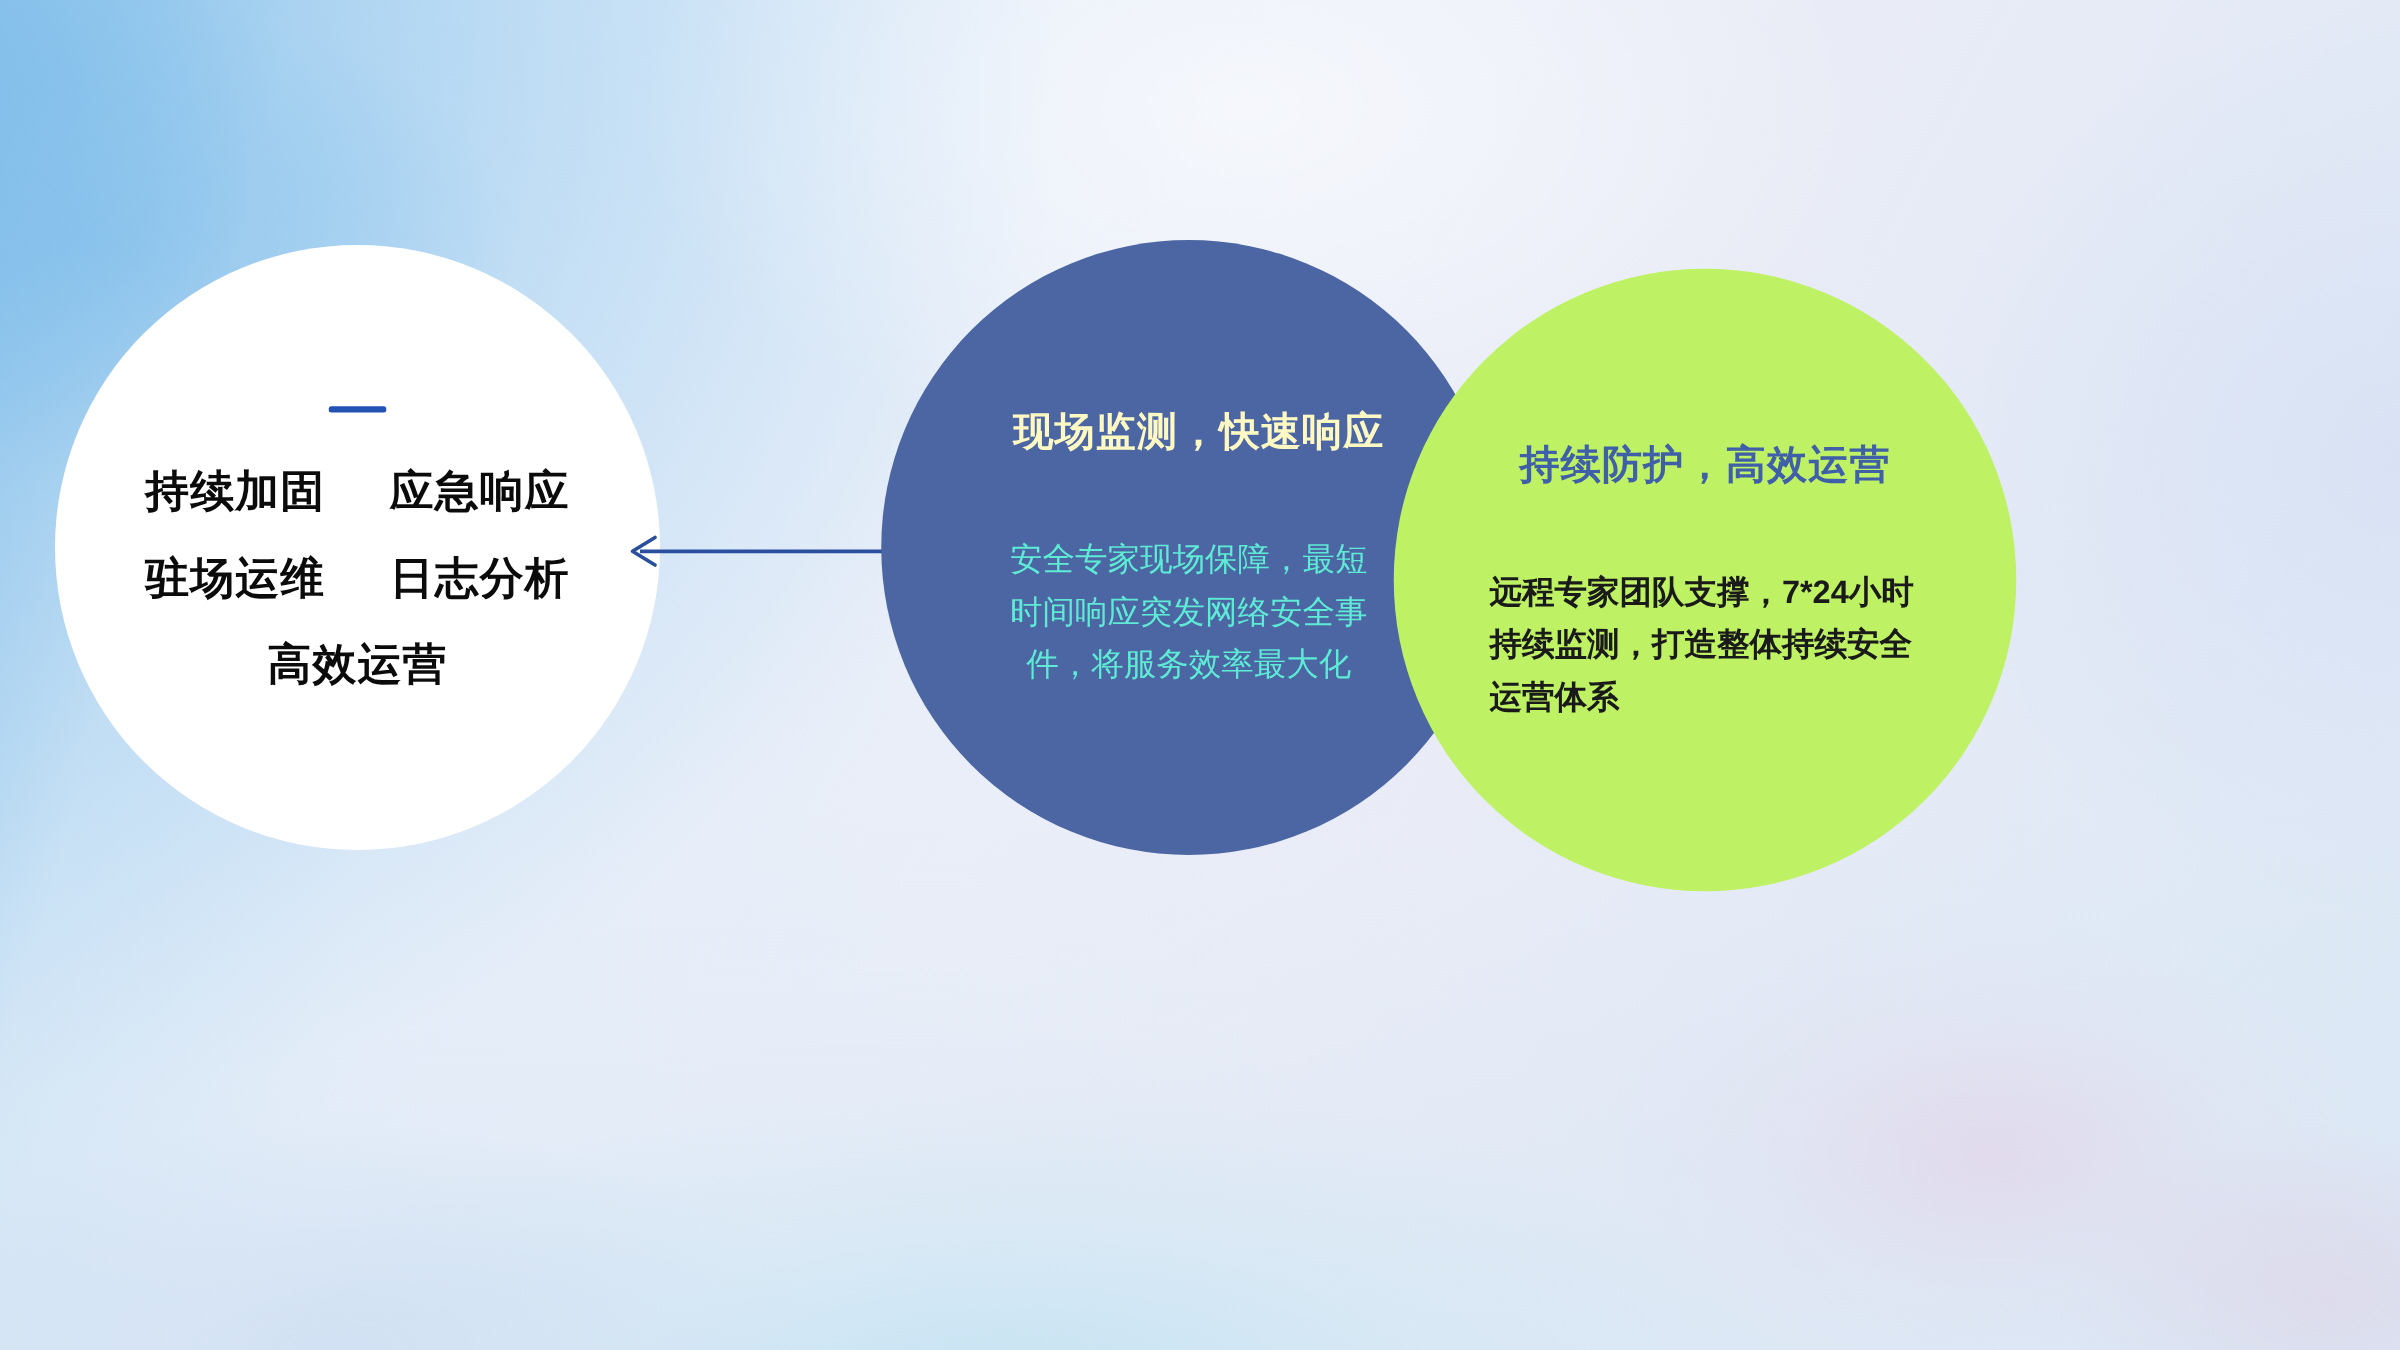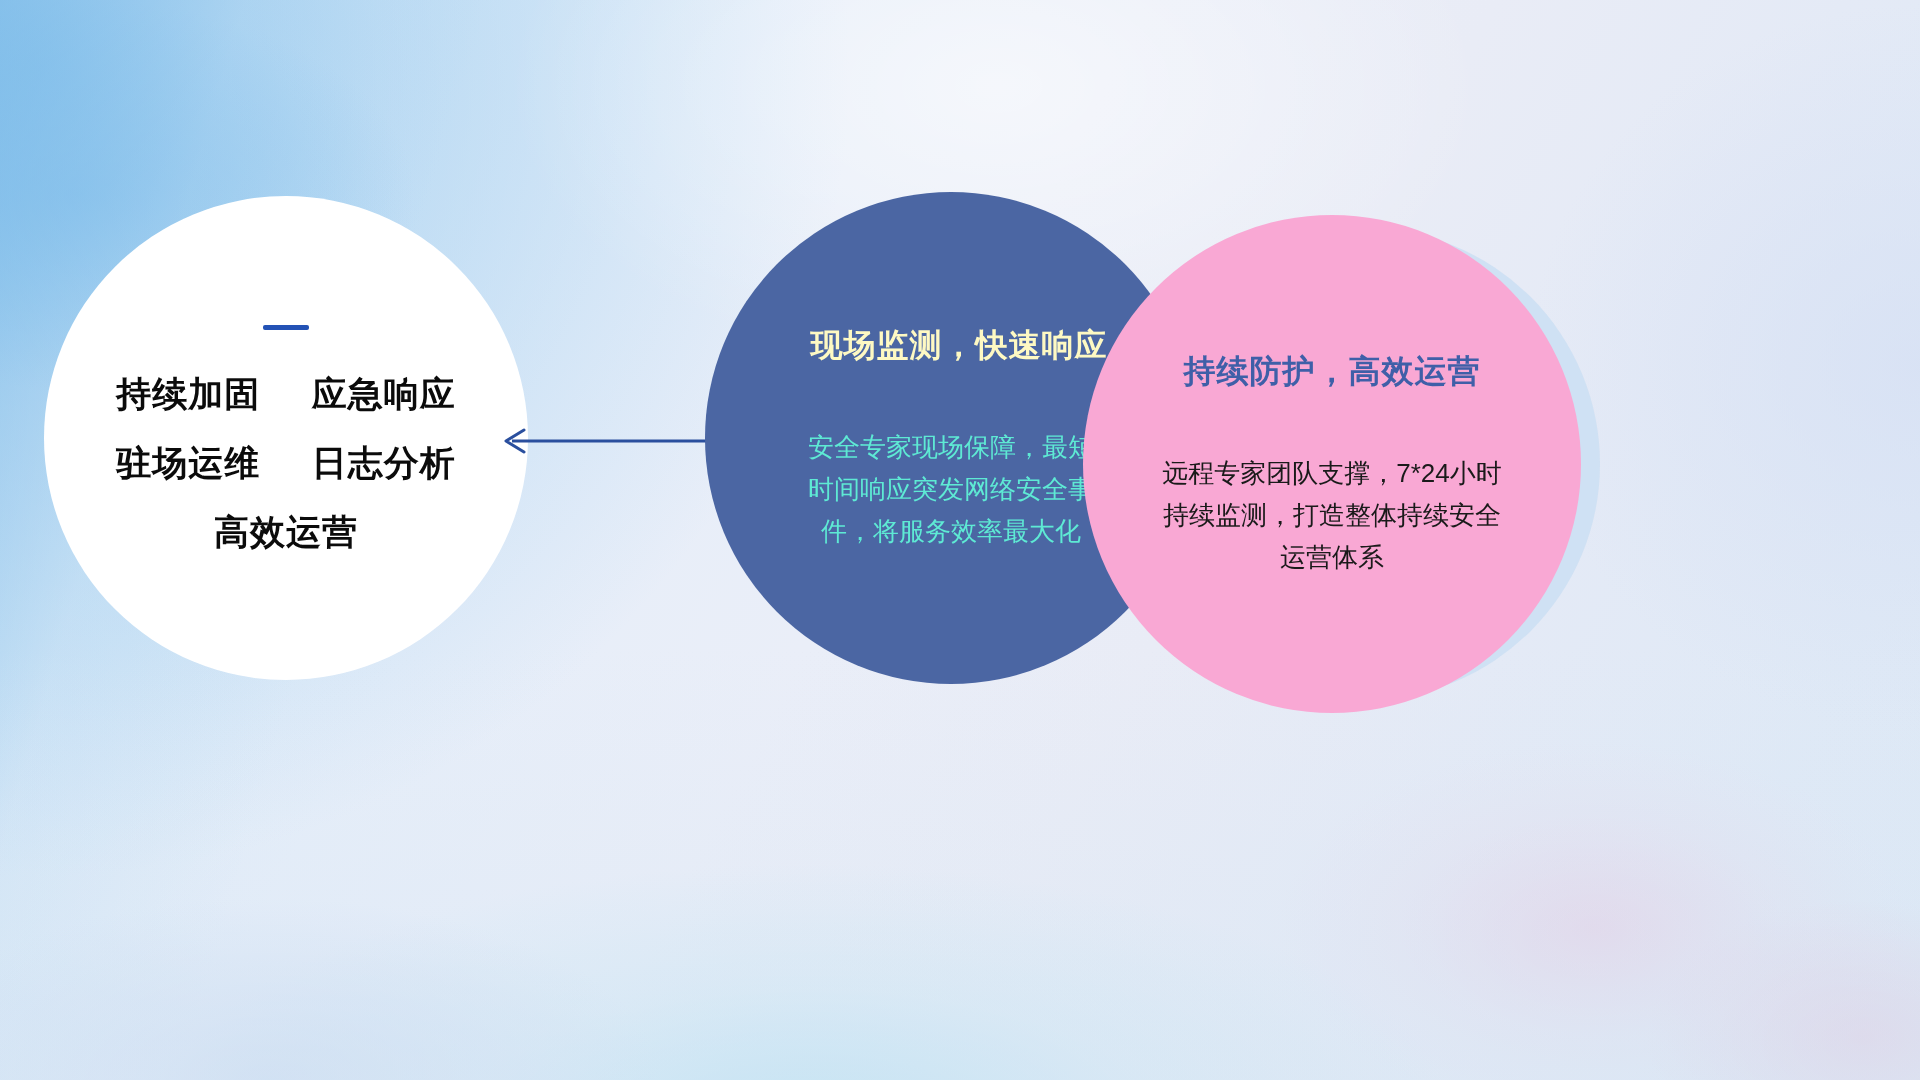--- a/index.html
+++ b/index.html
@@ -141,43 +141,43 @@
     font-size: 26px;
     line-height: 1.62;
     color: #5eead4;
     text-align: center;
     max-width: 310px;
     font-weight: 400;
   }
 
   
   #circle-right {
-    left: 1083px;
+    left: 1115px;
     top: 215px;
     width: 498px;
     height: 498px;
-    background: #f9a8d4;
+    background: #bef264;
     z-index: 4;
     padding: 0 26px;
   }
   #circle-right .c-title {
     font-size: 32px;
     font-weight: 700;
     color: #3f5fa8;
     letter-spacing: 1px;
     white-space: nowrap;
     margin-bottom: 58px;
   }
   #circle-right .c-body {
     font-size: 26px;
     line-height: 1.62;
     color: #1a1a1a;
-    text-align: center;
+    text-align: left;
     max-width: 345px;
-    font-weight: 400;
+    font-weight: 700;
   }
 
   
   #connector-arrow {
     position: absolute;
     left: 498px;
     top: 418px;
     width: 250px;
     height: 46px;
     z-index: 2;

